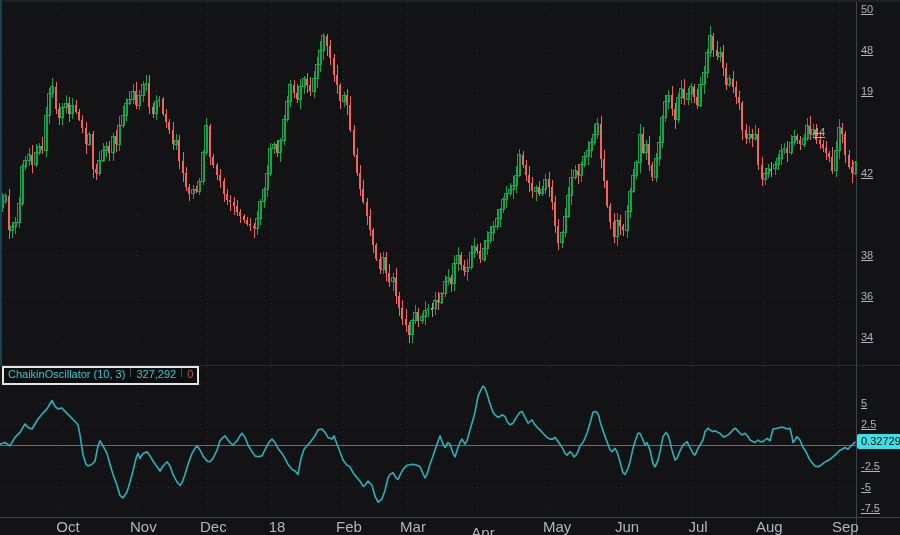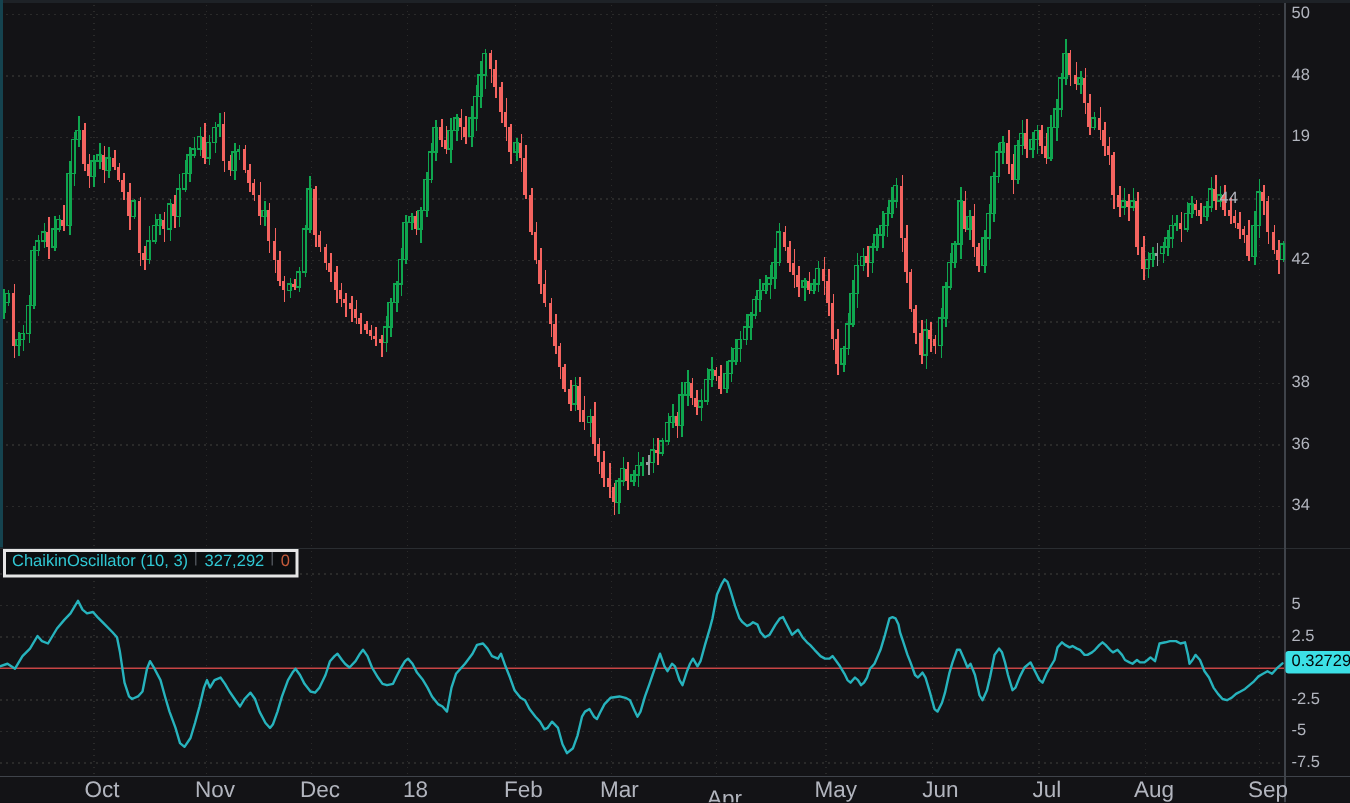--- a/index.html
+++ b/index.html
@@ -1,21 +1,21 @@
 <!DOCTYPE html>
 <html><head>
 <meta charset="utf-8">
 <style>
   html,body{margin:0;padding:0;background:#131316;}
   .root{position:relative;width:900px;height:535px;background:#131316;overflow:hidden;
         font-family:"Liberation Sans",sans-serif;}
   .top-edge{position:absolute;top:0;left:0;right:0;height:2px;background:#1e2227;}
   .left-edge{position:absolute;top:0;left:0;width:2px;height:365px;background:#15434f;}
   svg#chart-svg{position:absolute;left:0;top:0;}
-  .axis-label{position:absolute;font-size:11px;line-height:12px;color:#b2b5be;white-space:nowrap;}
+  .axis-label{position:absolute;font-size:11px;line-height:12px;color:#b2b5be;white-space:nowrap;text-decoration:underline;}
   .time-label{position:absolute;font-size:15px;line-height:12px;color:#b2b5be;width:26px;text-align:center;}
   #indicator-label{position:absolute;left:2px;top:366px;display:flex;
         border:2px solid #e5e5e5;background:#0c0e10;padding:0 4px;height:15px;
         font-size:11px;color:#31c8d4;z-index:6;gap:5px;cursor:pointer;}
   #indicator-label .sep{width:1px;height:9px;background:#4a4f55;}
   #indicator-label .v2{color:#c25a3a;}
   #osc-value-label{position:absolute;left:857px;top:434px;background:#3ce0e6;color:#04090a;
         font-size:11px;line-height:13px;padding:1px 4px;border-radius:2px;z-index:5;}
 </style>
 </head>

